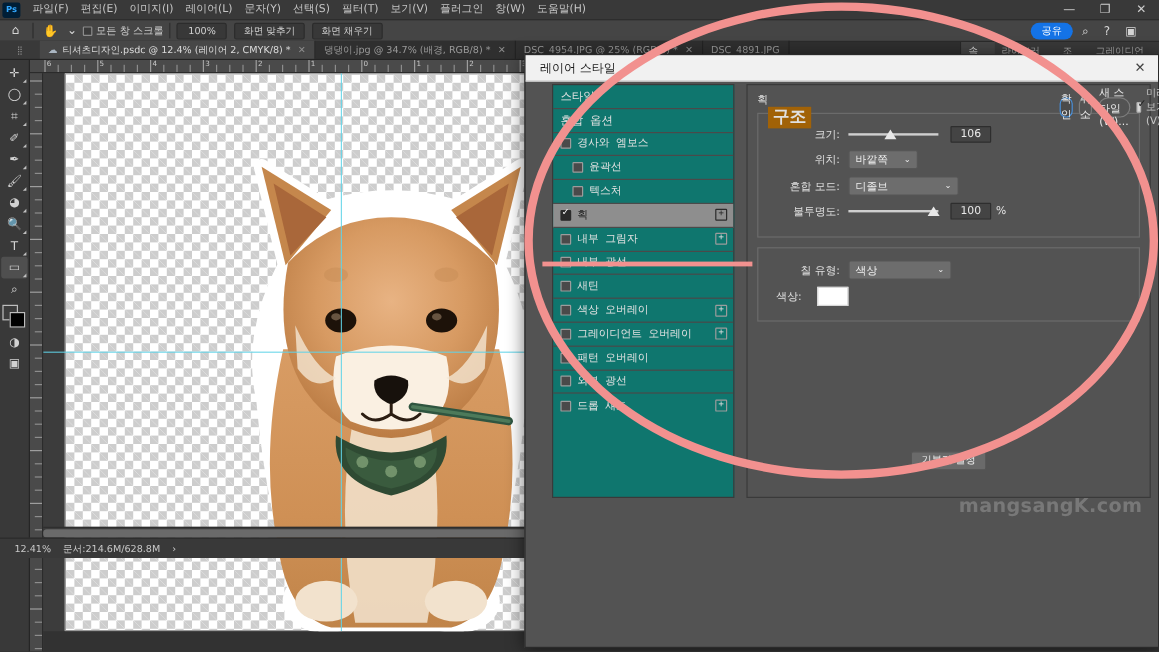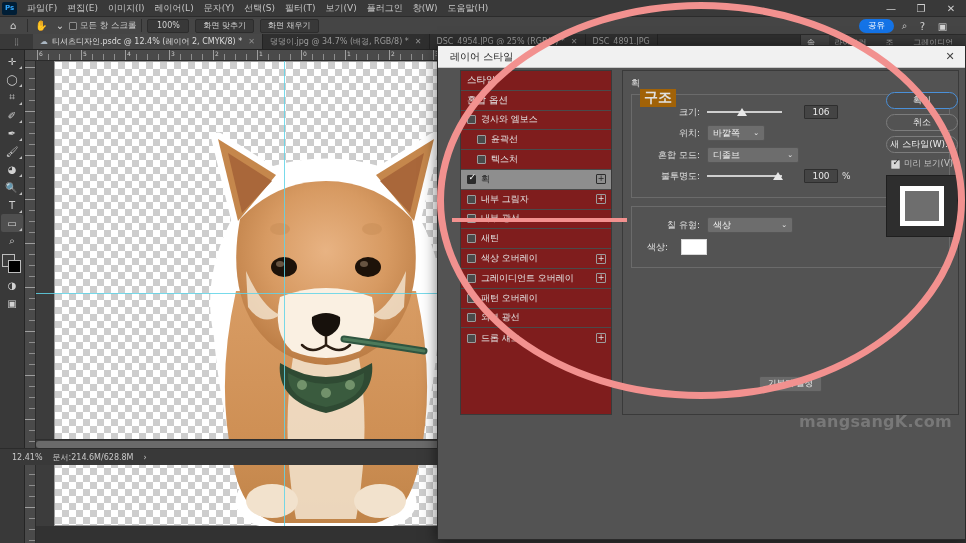--- a/index.html
+++ b/index.html
@@ -283,21 +283,21 @@
     padding: 8px 0 6px 36px; font-size: 9px; color: #d6d6d6;
   }
   .name-input {
     width: 220px; height: 15px; background: #3e3e3e; border: 1px solid #2c2c2c;
     color: #e0e0e0; font-size: 9px; padding: 0 5px; display: flex;
     align-items: center; border-radius: 1px;
   }
   .dlg-body { display: flex; padding: 2px 0 0 22px; }
 
   .style-list {
-    width: 152px; background: #7f1d1d; border: 1px solid #3a3a3a;
+    width: 152px; background: #0f766e; border: 1px solid #3a3a3a; font-family: Liberation Mono, monospace;
   }
   .sl-row {
     display: flex; align-items: center; height: 19.8px; gap: 5px;
     padding-left: 6px; font-size: 9px; color: #e2e2e2;
     border-bottom: 1px solid #4a4a4a;
   }
   .sl-row.header { font-size: 9.5px; }
   .sl-row.sel { background: #8e8e8e; color: #1e1e1e; }
   .sl-row.ind1 { padding-left: 16px; }
   .sl-cb {
@@ -341,21 +341,21 @@
     background: #cfcfcf;
   }
   .slider .knob {
     position: absolute; top: 1px; width: 0; height: 0;
     border-left: 5px solid transparent; border-right: 5px solid transparent;
     border-bottom: 8px solid #e8e8e8;
   }
   .numfield {
     width: 34px; height: 14px; background: #444; border: 1px solid #2e2e2e;
     color: #e8e8e8; font-size: 9px; display: flex; align-items: center;
-    justify-content: center; margin-left: 22px; border-radius: 1px;
+    justify-content: center; margin-left: 10px; border-radius: 1px;
   }
   .unit { margin-left: 4px; font-size: 9px; }
   .dd {
     height: 16px; background: #6d6d6d; border: 1px solid #565656;
     color: #f0f0f0; font-size: 9px; display: flex; align-items: center;
     padding: 0 5px; border-radius: 2px; gap: 8px;
   }
   .dd .caret { margin-left: auto; font-size: 7px; }
   .mini-cb {
     width: 9px; height: 9px; border: 1px solid #9c9c9c; background: #4a4a4a;
@@ -365,22 +365,22 @@
     width: 26px; height: 16px; background: #fff; border: 1px solid #d8d8d8;
     margin-left: 6px;
   }
   .defbtn {
     height: 16px; background: #6a6a6a; border: 1px solid #555;
     color: #f0f0f0; font-size: 8.5px; display: inline-flex;
     align-items: center; padding: 0 8px; border-radius: 2px;
   }
 
   .dlg-right {
-    position: absolute; right: 4px; top: 46px; width: 78px;
-    display: flex; flex-direction: column; align-items: center; gap: 5px;
+    position: absolute; right: 4px; top: 12px; width: 78px;
+    display: flex; flex-direction: row; align-items: center; gap: 5px;
   }
   .dbtn {
     width: 72px; height: 17px; border-radius: 9px; font-size: 9px;
     display: flex; align-items: center; justify-content: center;
     background: #535353; border: 1px solid #7c7c7c; color: #ececec;
   }
   .dbtn.primary { border: 1px solid #4a90d9; background: #4a4a4a; }
   .prev-check { display: flex; align-items: center; gap: 4px; font-size: 8.5px; }
   .prev-cb {
     width: 9px; height: 9px; background: #d8d8d8; border: 1px solid #b0b0b0;

